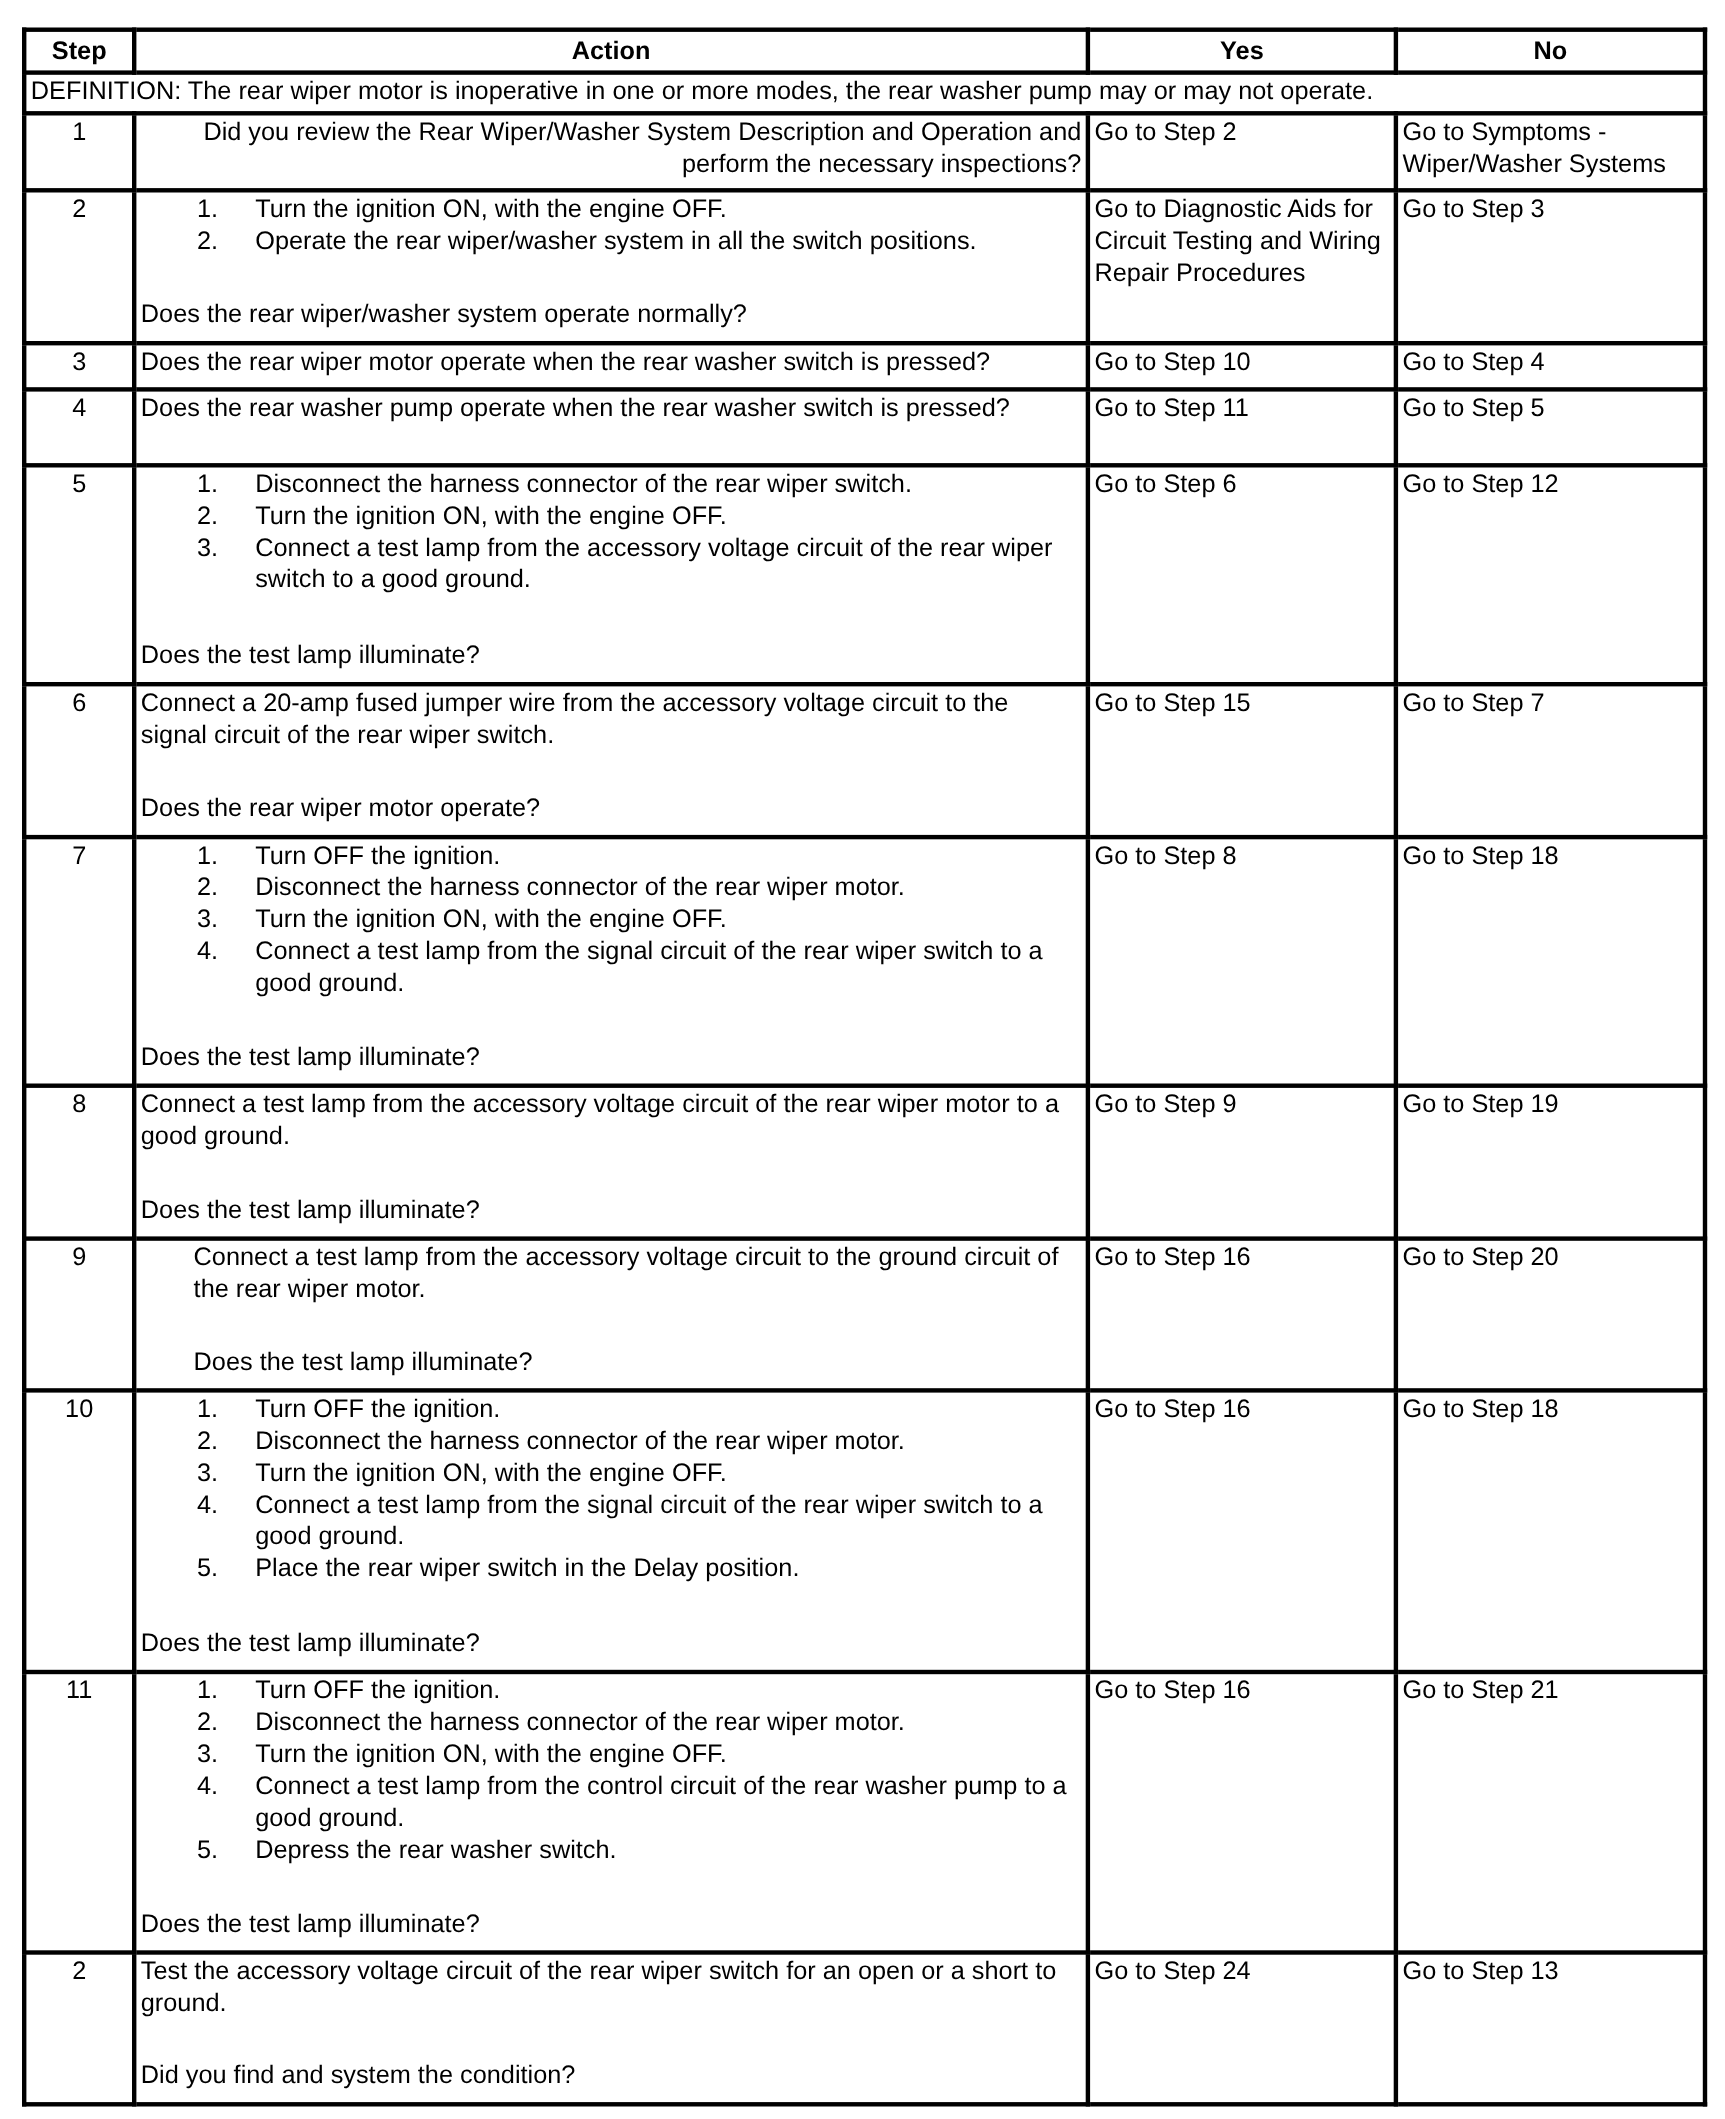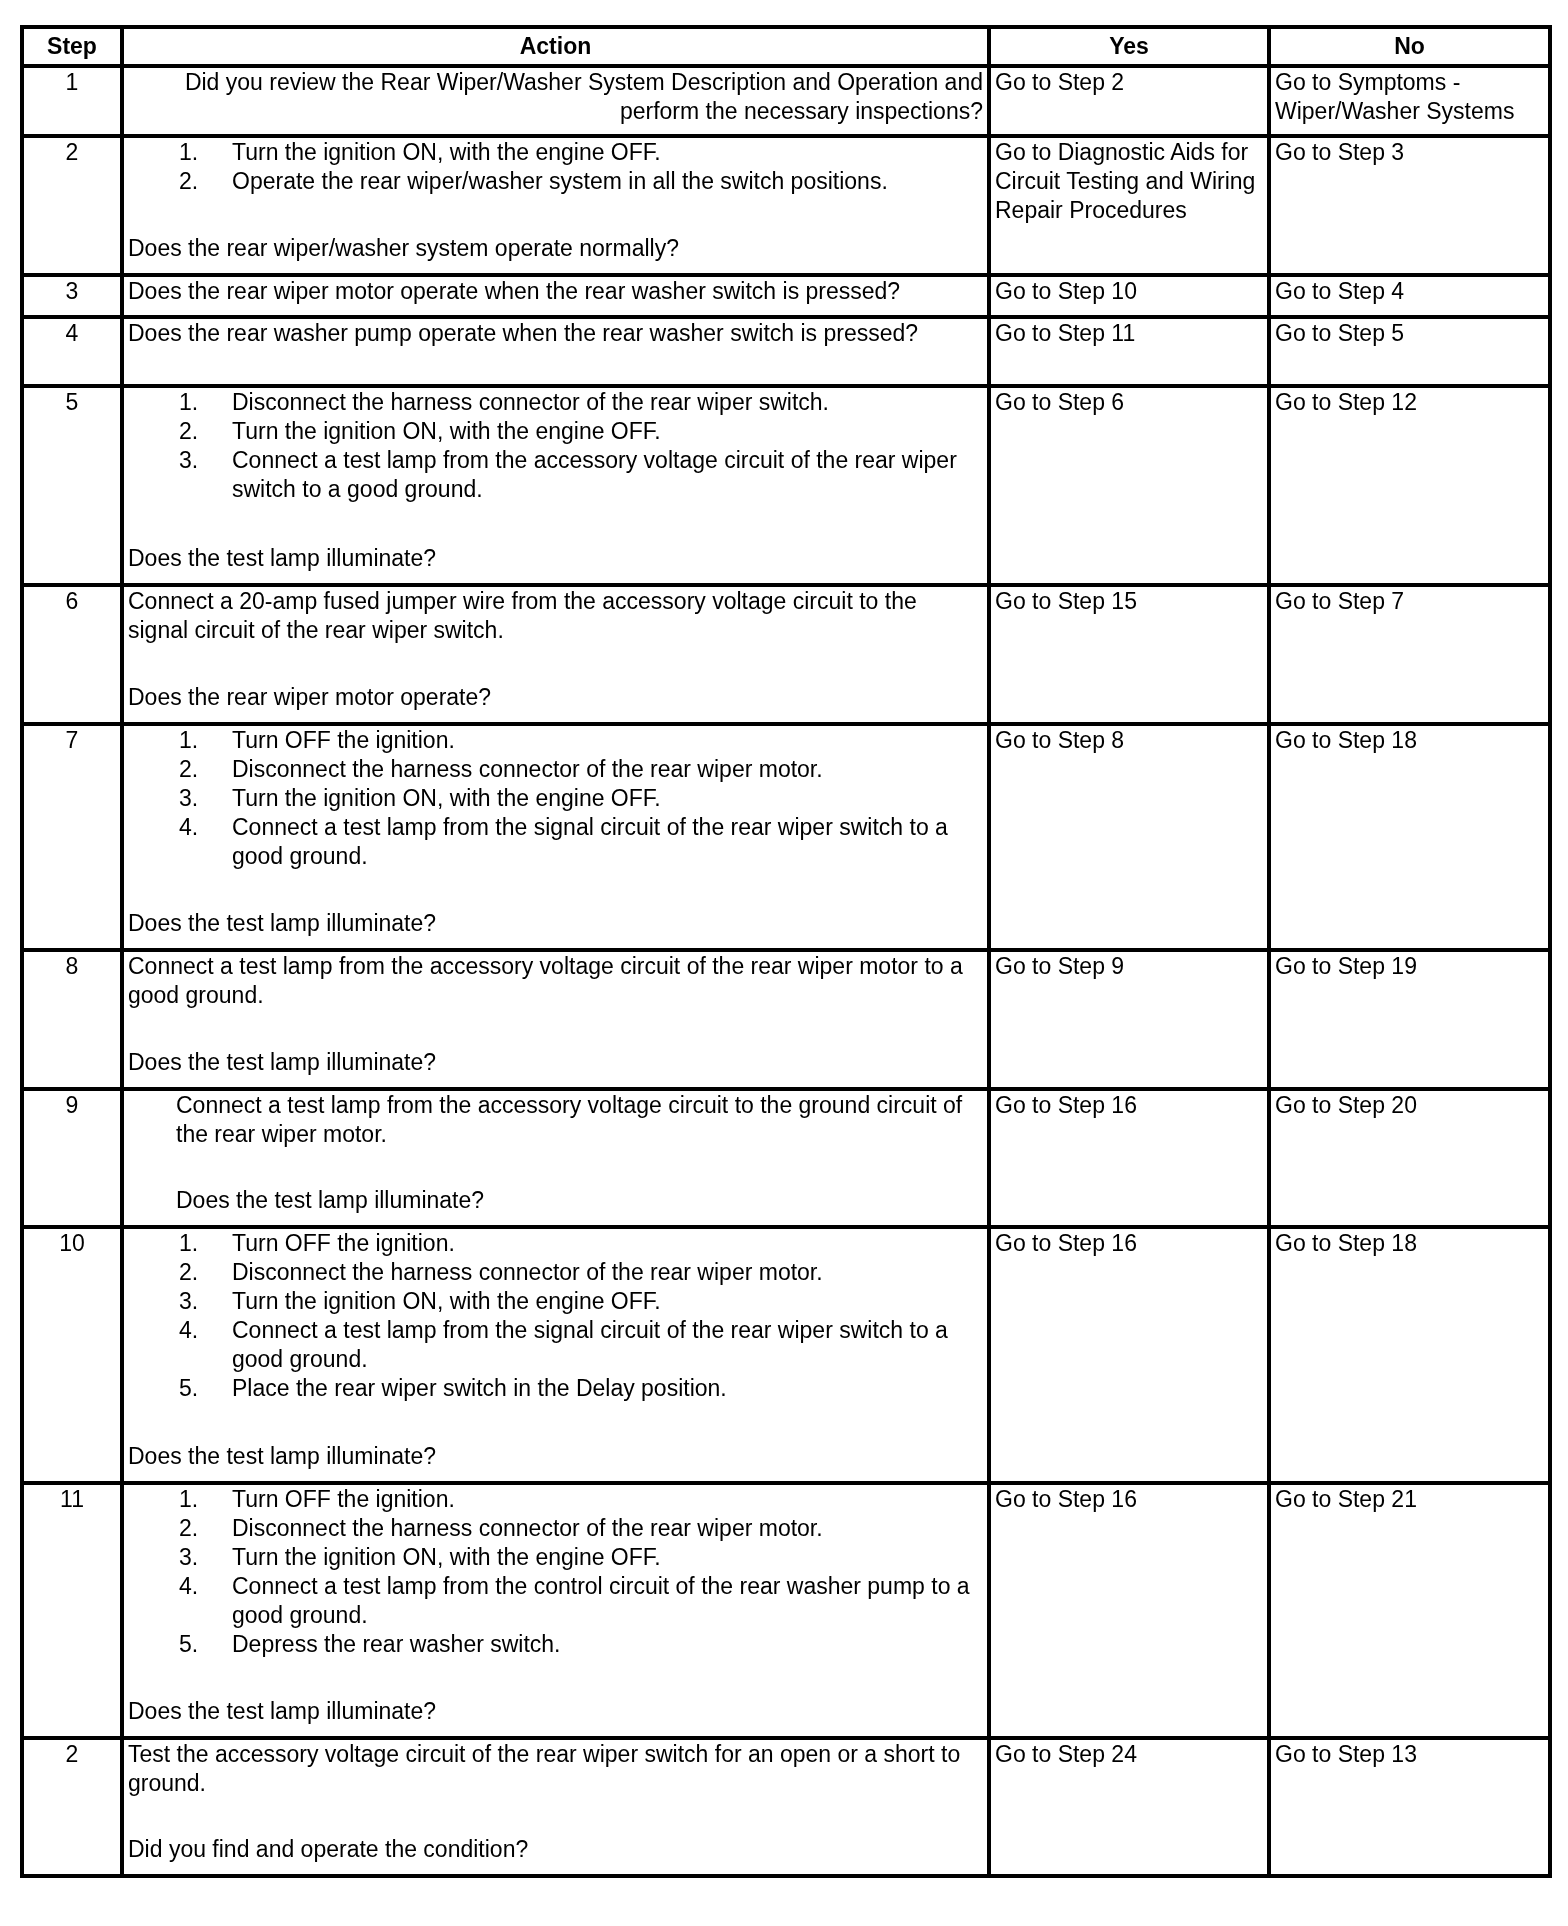--- a/index.html
+++ b/index.html
@@ -38,20 +38,23 @@
   </colgroup>
   <thead>
     <tr>
       <th>Step</th>
       <th>Action</th>
       <th>Yes</th>
       <th>No</th>
     </tr>
   </thead>
   <tbody id="tbody">
+    <tr>
+      <td class="def" colspan="4">DEFINITION: The rear wiper motor is inoperative in one or more modes, the rear washer pump may or may not operate.</td>
+    </tr>
   <tr style="height: 70px;">
         <td class="step">1</td>
         <td class="action" style="height: 62px;">
           <div class="action-wrap" style="height: 58px; text-align: right;">
             <div class="action-top">
               <div>Did you review the Rear Wiper/Washer System Description and Operation and perform the necessary inspections?</div>
             </div>
           </div>
         </td>
         <td class="yes">Go to Step 2</td>
@@ -209,20 +212,20 @@
         <td class="yes">Go to Step 16</td>
         <td class="no">Go to Step 21</td>
       </tr>
       <tr style="height: 138px;">
         <td class="step">2</td>
         <td class="action" style="height: 130px;">
           <div class="action-wrap" style="height: 126px;">
             <div class="action-top">
               <div>Test the accessory voltage circuit of the rear wiper switch for an open or a short to ground.</div>
             </div>
-            <div class="question">Did you find and operate the condition?</div>
+            <div class="question">Did you find and system the condition?</div>
           </div>
         </td>
         <td class="yes">Go to Step 24</td>
         <td class="no">Go to Step 13</td>
       </tr>
     </tbody>
 </table>
 
 </body></html>

